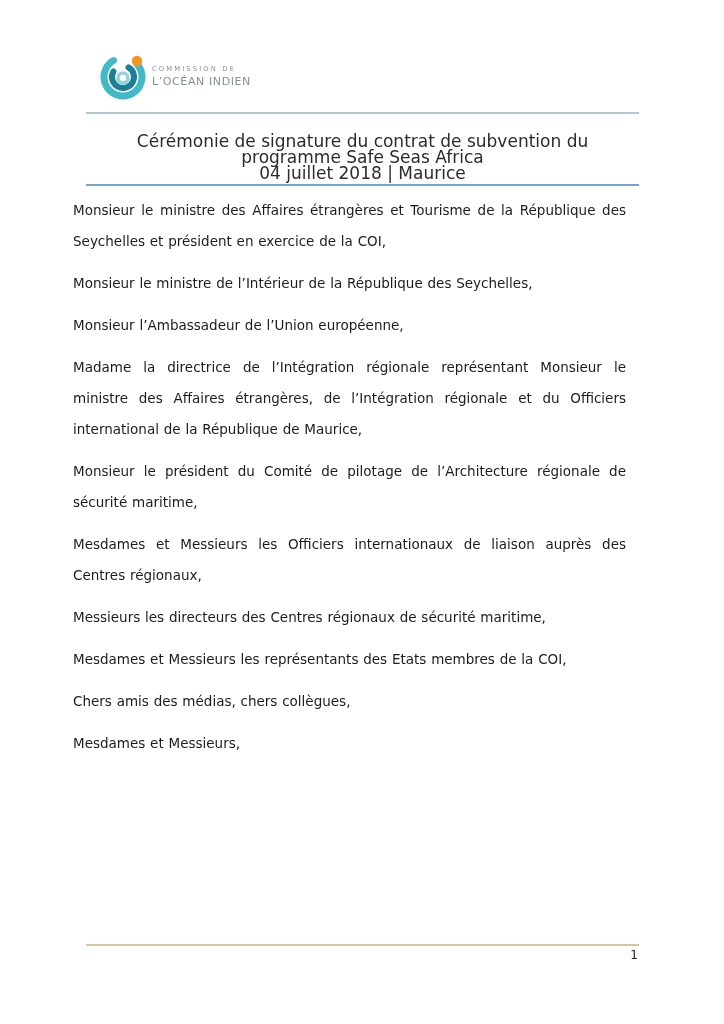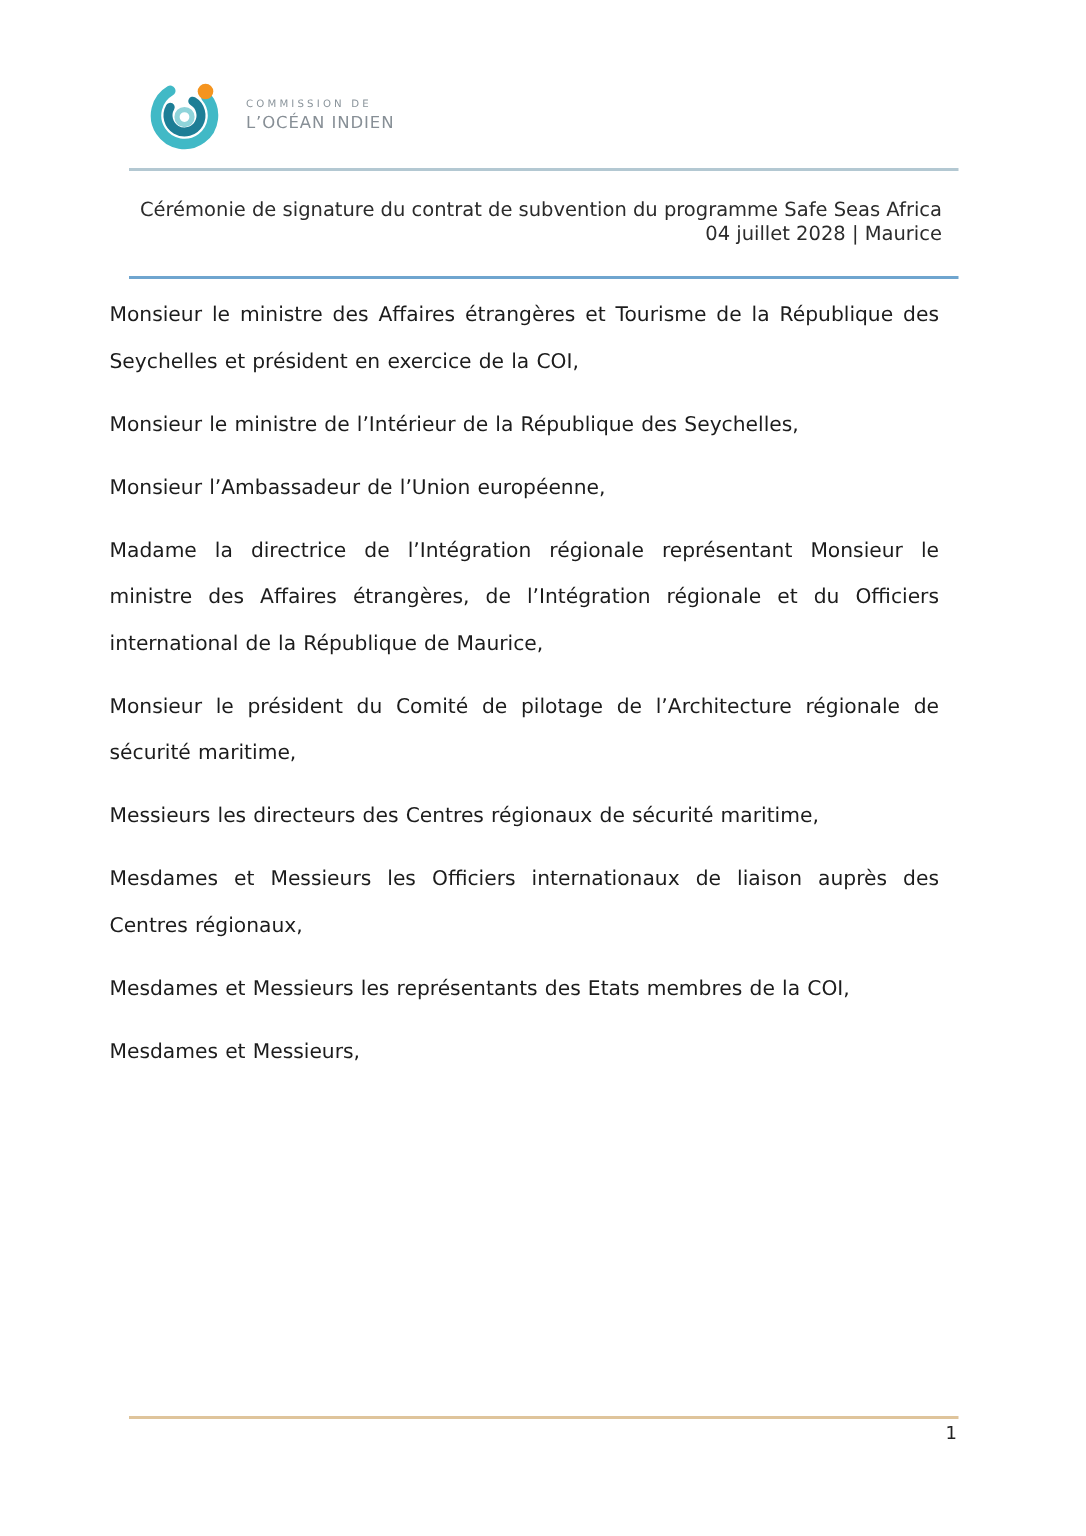--- a/index.html
+++ b/index.html
@@ -13,21 +13,21 @@
     overflow: hidden;
   }
 
   
   .logo-block {
     position: absolute;
     left: 100px;
     top: 50px;
     display: flex;
     align-items: center;
-    gap: 16px;
+    gap: 4px;
   }
   .logo-mark { width: 48px; height: 52px; }
   .logo-text { display: flex; flex-direction: column; justify-content: center; }
   .logo-text .org-small {
     font-size: 6.8px;
     letter-spacing: 2.1px;
     color: #8a949b;
     font-weight: 400;
     white-space: nowrap;
   }
@@ -41,26 +41,26 @@
 
   
   .rule { position: absolute; left: 86px; width: 553px; }
   .rule-logo    { top: 112px; height: 2px; }
   .rule-header  { top: 184px; height: 2px; }
   .rule-footer  { top: 944px; height: 2px; }
 
   
   .doc-header {
     position: absolute;
-    left: 75px;
+    left: 86px;
     top: 133px;
     width: 553px;
-    text-align: right;
+    text-align: center;
     color: #2b2b2b;
-    font-size: 13px;
+    font-size: 17px;
     line-height: 16px;
   }
 
   
   .doc-body {
     position: absolute;
     left: 73px;
     top: 195px;
     width: 553px;
     color: #1c1c1c;
@@ -102,33 +102,34 @@
     <div class="logo-text">
       <span class="org-small">COMMISSION DE</span>
       <span class="org-large">L’OCÉAN INDIEN</span>
     </div>
   </div>
 
   <div class="rule rule-logo" style="background:#B3C8D2;"></div>
 
   <div class="doc-header">
     <div>Cérémonie de signature du contrat de subvention du programme Safe Seas Africa</div>
-    <div>04 juillet 2028 | Maurice</div>
+    <div>04 juillet 2018 | Maurice</div>
   </div>
 
   <div class="rule rule-header" style="background:#6FA5CF;"></div>
 
   <div class="doc-body">
       <p class="para">Monsieur le ministre des Affaires étrangères et Tourisme de la République des Seychelles et président en exercice de la COI,</p>
       <p class="para">Monsieur le ministre de l’Intérieur de la République des Seychelles,</p>
       <p class="para">Monsieur l’Ambassadeur de l’Union européenne,</p>
       <p class="para">Madame la directrice de l’Intégration régionale représentant Monsieur le ministre des Affaires étrangères, de l’Intégration régionale et du Officiers international de la République de Maurice,</p>
       <p class="para">Monsieur le président du Comité de pilotage de l’Architecture régionale de sécurité maritime,</p>
+      <p class="para">Mesdames et Messieurs les Officiers internationaux de liaison auprès des Centres régionaux,</p>
       <p class="para">Messieurs les directeurs des Centres régionaux de sécurité maritime,</p>
-      <p class="para">Mesdames et Messieurs les Officiers internationaux de liaison auprès des Centres régionaux,</p>
       <p class="para">Mesdames et Messieurs les représentants des Etats membres de la COI,</p>
+      <p class="para">Chers amis des médias, chers collègues,</p>
       <p class="para">Mesdames et Messieurs,</p>
     </div>
 
   <div class="rule rule-footer" style="background:#DFC49B;"></div>
   <div class="page-number">1</div>
 
 </div>
 
 </body></html>

